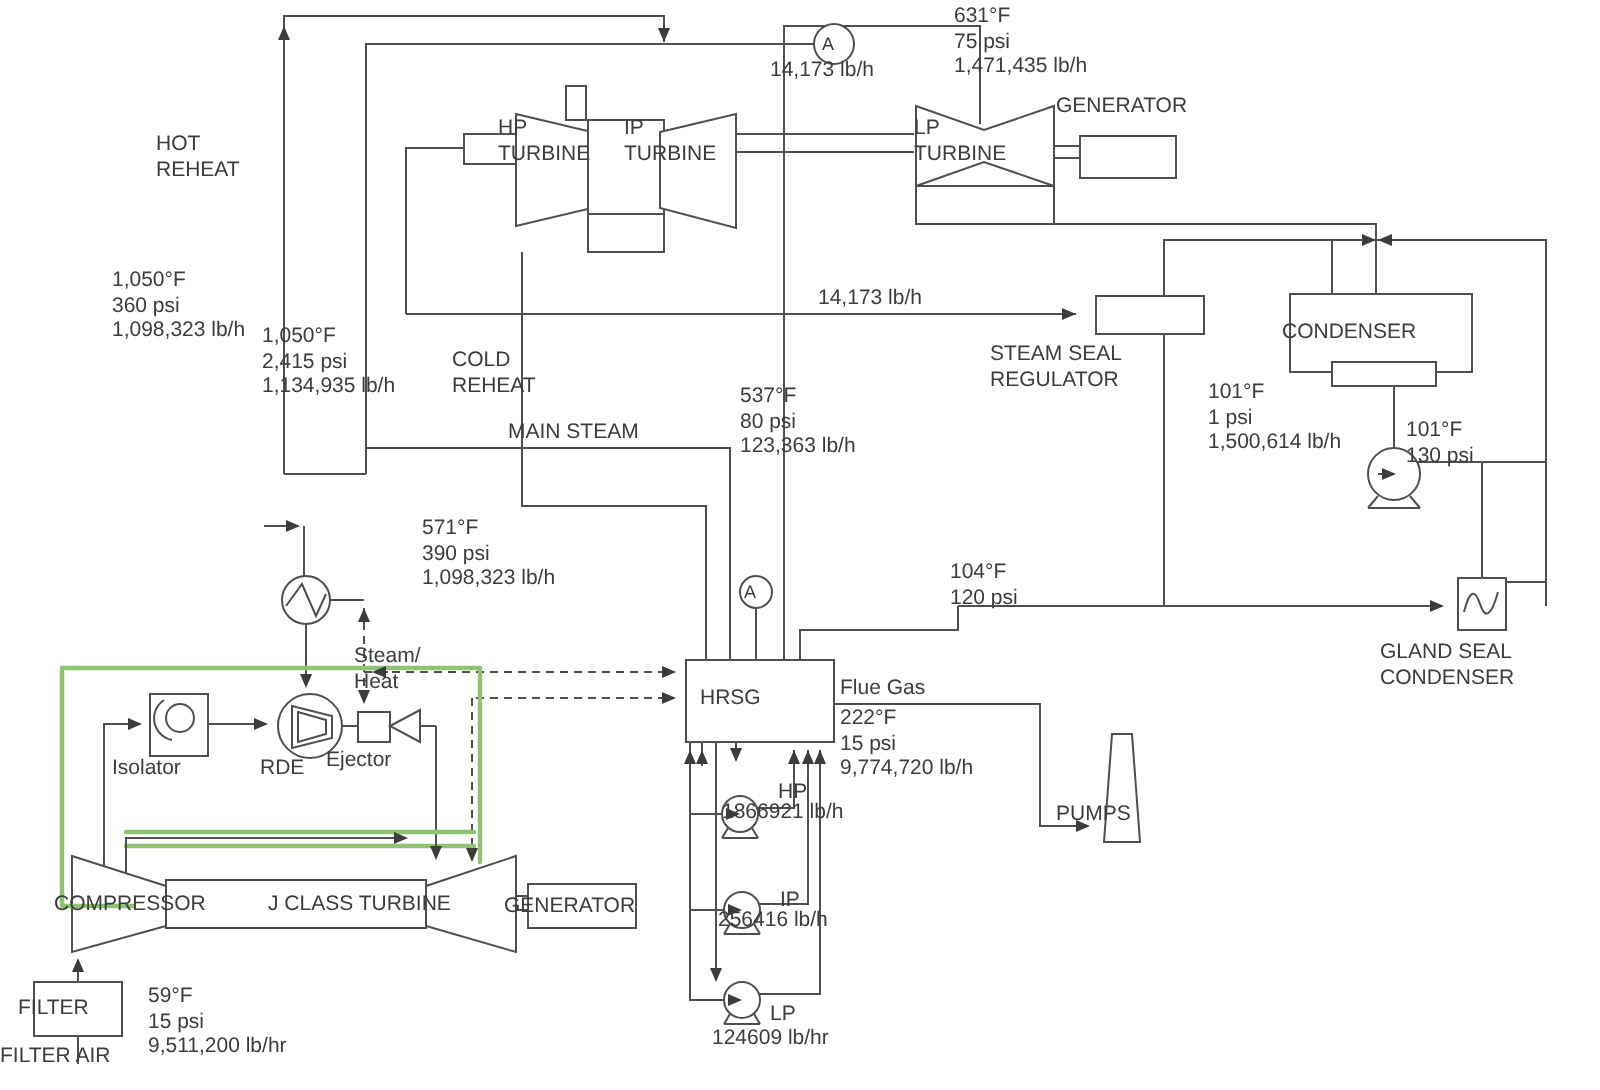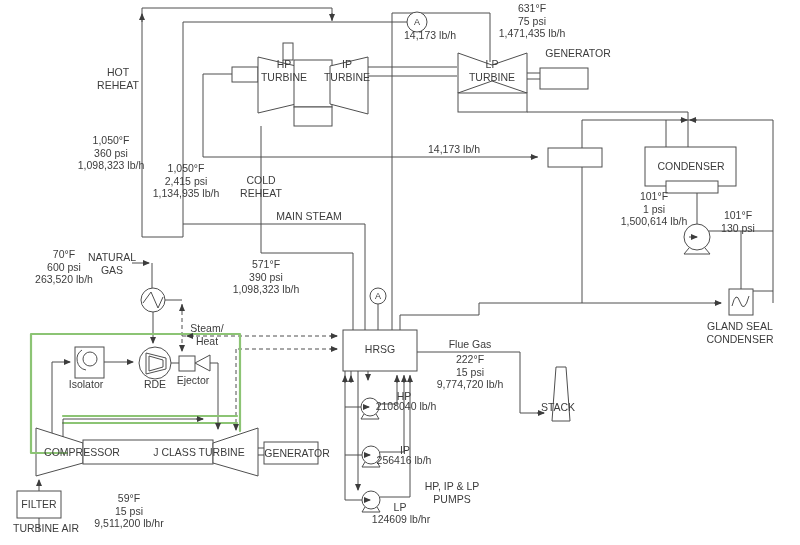--- a/index.html
+++ b/index.html
@@ -1,21 +1,21 @@
 <!DOCTYPE html>
 <html style="--line: #4f4f4f; --text: #3c3c3c; --green: #8cc474; --bg: #ffffff;"><head>
 <meta charset="utf-8">
 <style>
   :root{ --line:#4f4f4f; --text:#3c3c3c; --green:#8cc474; --bg:#ffffff; }
   html,body{margin:0;padding:0;background:var(--bg);}
   .stage{position:relative;width:800px;height:545px;background:var(--bg);overflow:hidden;
          font-family:"Liberation Sans",sans-serif;}
   .stage svg{position:absolute;left:0;top:0;}
   .lbl{position:absolute;font-size:10.5px;line-height:12.5px;color:var(--text);
-       text-align:center;white-space:pre-line;pointer-events:none;}
+       text-align:left;white-space:pre-line;pointer-events:none;}
   .sm{font-size:9px;line-height:9px;}
   .ln{stroke:var(--line);stroke-width:1;fill:none;}
   .dsh{stroke:var(--line);stroke-width:1;fill:none;stroke-dasharray:4 3;}
   .eq{stroke:var(--line);stroke-width:1;fill:#fff;}
   .ar{stroke:var(--line);stroke-width:1;fill:none;}
   .grn{stroke:var(--green);stroke-width:2.2;fill:none;stroke-linejoin:round;stroke-linecap:round;}
 </style>
 </head>
 <body>
 
@@ -165,68 +165,68 @@
 1,098,323 lb/h</div>
 <div class="lbl" style="left:131px;top:162px;width:110px">1,050°F
 2,415 psi
 1,134,935 lb/h</div>
 <div class="lbl" style="left:226px;top:174px;width:70px">COLD
 REHEAT</div>
 <div class="lbl" style="left:254px;top:210px;width:110px">MAIN STEAM</div>
 <div class="lbl" style="left:211px;top:258px;width:110px">571°F
 390 psi
 1,098,323 lb/h</div>
+<div class="lbl" style="left:370px;top:192px;width:100px">537°F
+80 psi
+123,363 lb/h</div>
 <div class="lbl" style="left:477px;top:2px;width:110px">631°F
 75 psi
 1,471,435 lb/h</div>
 <div class="lbl" style="left:385px;top:29px;width:90px">14,173 lb/h</div>
 <div class="lbl" style="left:409px;top:143px;width:90px">14,173 lb/h</div>
 <div class="lbl" style="left:249px;top:58px;width:70px">HP
 TURBINE</div>
 <div class="lbl" style="left:312px;top:58px;width:70px">IP
 TURBINE</div>
 <div class="lbl" style="left:457px;top:58px;width:70px">LP
 TURBINE</div>
 <div class="lbl" style="left:528px;top:47px;width:100px">GENERATOR</div>
+<div class="lbl" style="left:495px;top:171px;width:100px">STEAM SEAL
+REGULATOR</div>
 <div class="lbl" style="left:641px;top:160px;width:100px">CONDENSER</div>
 <div class="lbl" style="left:604px;top:190px;width:100px">101°F
 1 psi
 1,500,614 lb/h</div>
 <div class="lbl" style="left:703px;top:209px;width:70px">101°F
 130 psi</div>
 <div class="lbl" style="left:690px;top:320px;width:100px">GLAND SEAL
 CONDENSER</div>
+<div class="lbl" style="left:475px;top:280px;width:70px">104°F
+120 psi</div>
 <div class="lbl" style="left:350px;top:343px;width:60px">HRSG</div>
 <div class="lbl" style="left:420px;top:338px;width:100px">Flue Gas</div>
 <div class="lbl" style="left:420px;top:353px;width:100px">222°F
 15 psi
 9,774,720 lb/h</div>
-<div class="lbl" style="left:528px;top:401px;width:60px">STACK</div>
-<div class="lbl" style="left:14px;top:248px;width:100px">70°F
-600 psi
-263,520 lb/h</div>
-<div class="lbl" style="left:72px;top:251px;width:80px">NATURAL
-GAS</div>
+<div class="lbl" style="left:528px;top:401px;width:60px">PUMPS</div>
 <div class="lbl" style="left:177px;top:322px;width:60px">Steam/
 Heat</div>
 <div class="lbl" style="left:56px;top:378px;width:60px">Isolator</div>
 <div class="lbl" style="left:130px;top:378px;width:50px">RDE</div>
 <div class="lbl" style="left:163px;top:374px;width:60px">Ejector</div>
 <div class="lbl" style="left:27px;top:446px;width:110px">COMPRESSOR</div>
 <div class="lbl" style="left:134px;top:446px;width:130px">J CLASS TURBINE</div>
 <div class="lbl" style="left:252px;top:447px;width:90px">GENERATOR</div>
 <div class="lbl" style="left:9px;top:498px;width:60px">FILTER</div>
-<div class="lbl" style="left:0px;top:522px;width:92px">TURBINE AIR</div>
+<div class="lbl" style="left:0px;top:522px;width:92px">FILTER AIR</div>
 <div class="lbl" style="left:74px;top:492px;width:110px">59°F
 15 psi
 9,511,200 lb/hr</div>
 <div class="lbl" style="left:389px;top:390px;width:30px">HP</div>
-<div class="lbl" style="left:361px;top:400px;width:90px">2108040 lb/h</div>
+<div class="lbl" style="left:361px;top:400px;width:90px">1866921 lb/h</div>
 <div class="lbl" style="left:390px;top:444px;width:30px">IP</div>
 <div class="lbl" style="left:359px;top:454px;width:90px">256416 lb/h</div>
 <div class="lbl" style="left:385px;top:501px;width:30px">LP</div>
 <div class="lbl" style="left:356px;top:513px;width:90px">124609 lb/hr</div>
-<div class="lbl" style="left:402px;top:480px;width:100px">HP, IP &amp; LP
-PUMPS</div>
 <div class="lbl sm" style="left:411px;top:18px;width:12px">A</div>
 <div class="lbl sm" style="left:372px;top:292px;width:12px">A</div>
 
 </div>
 
 </body></html>

